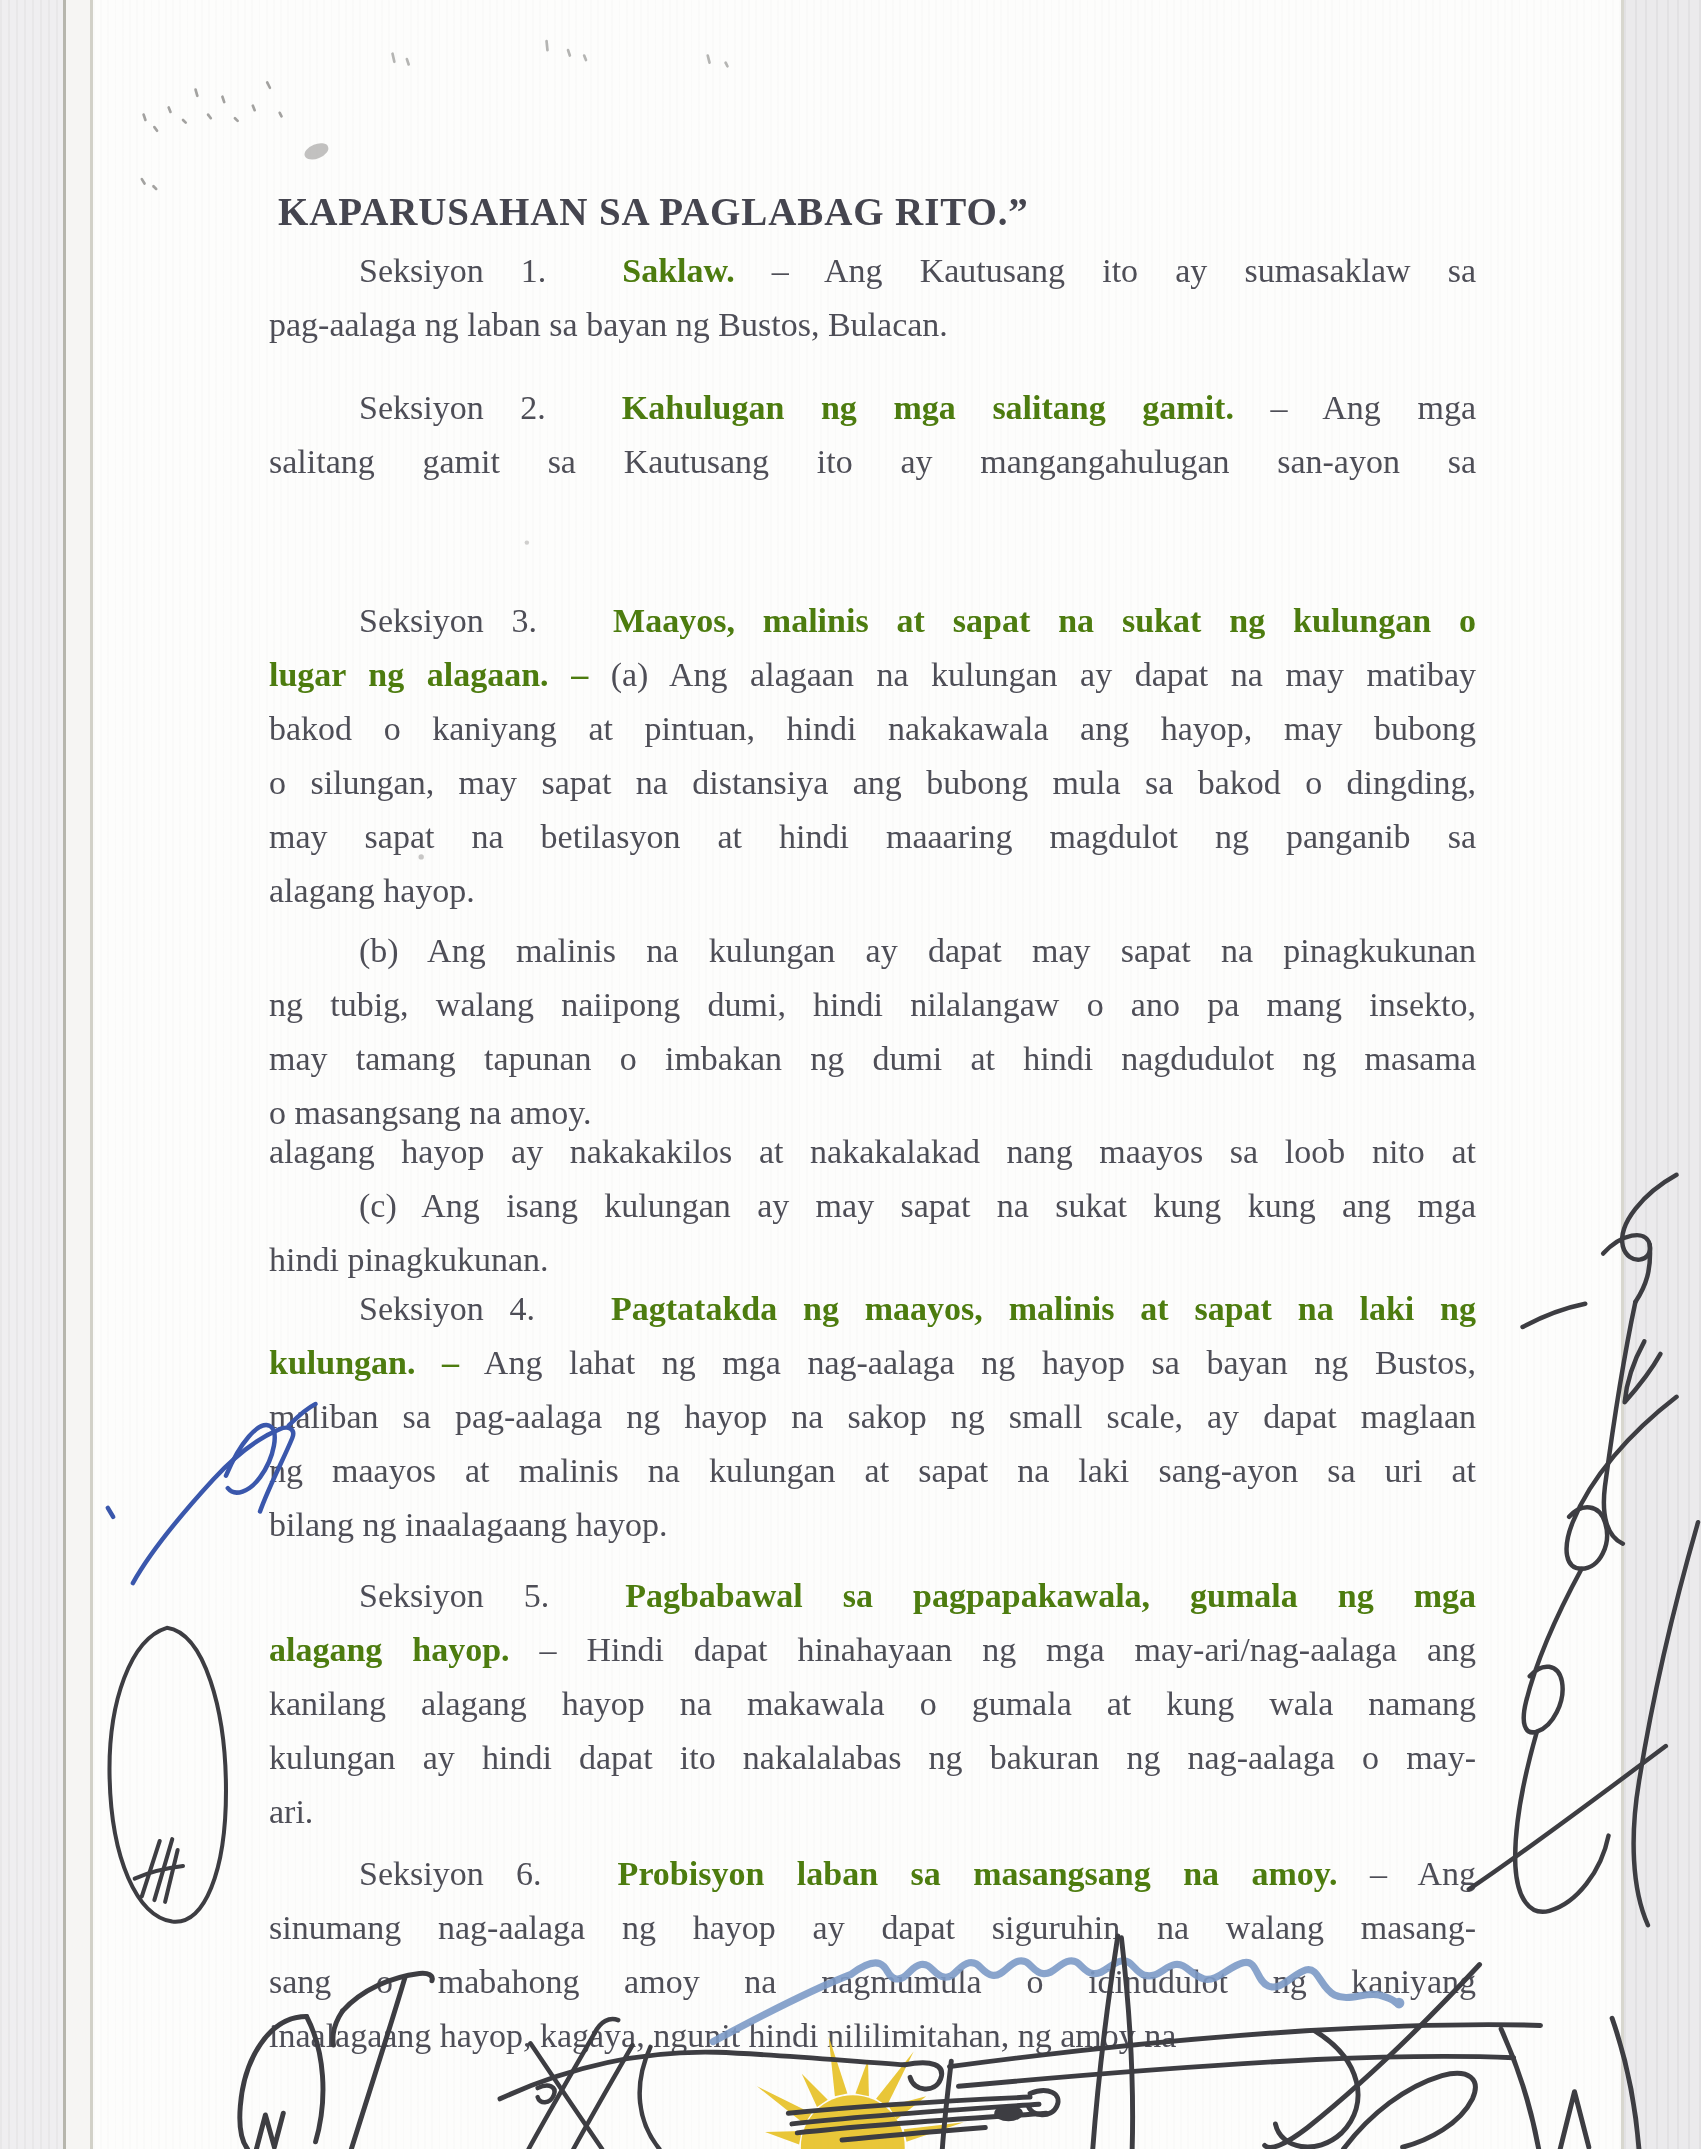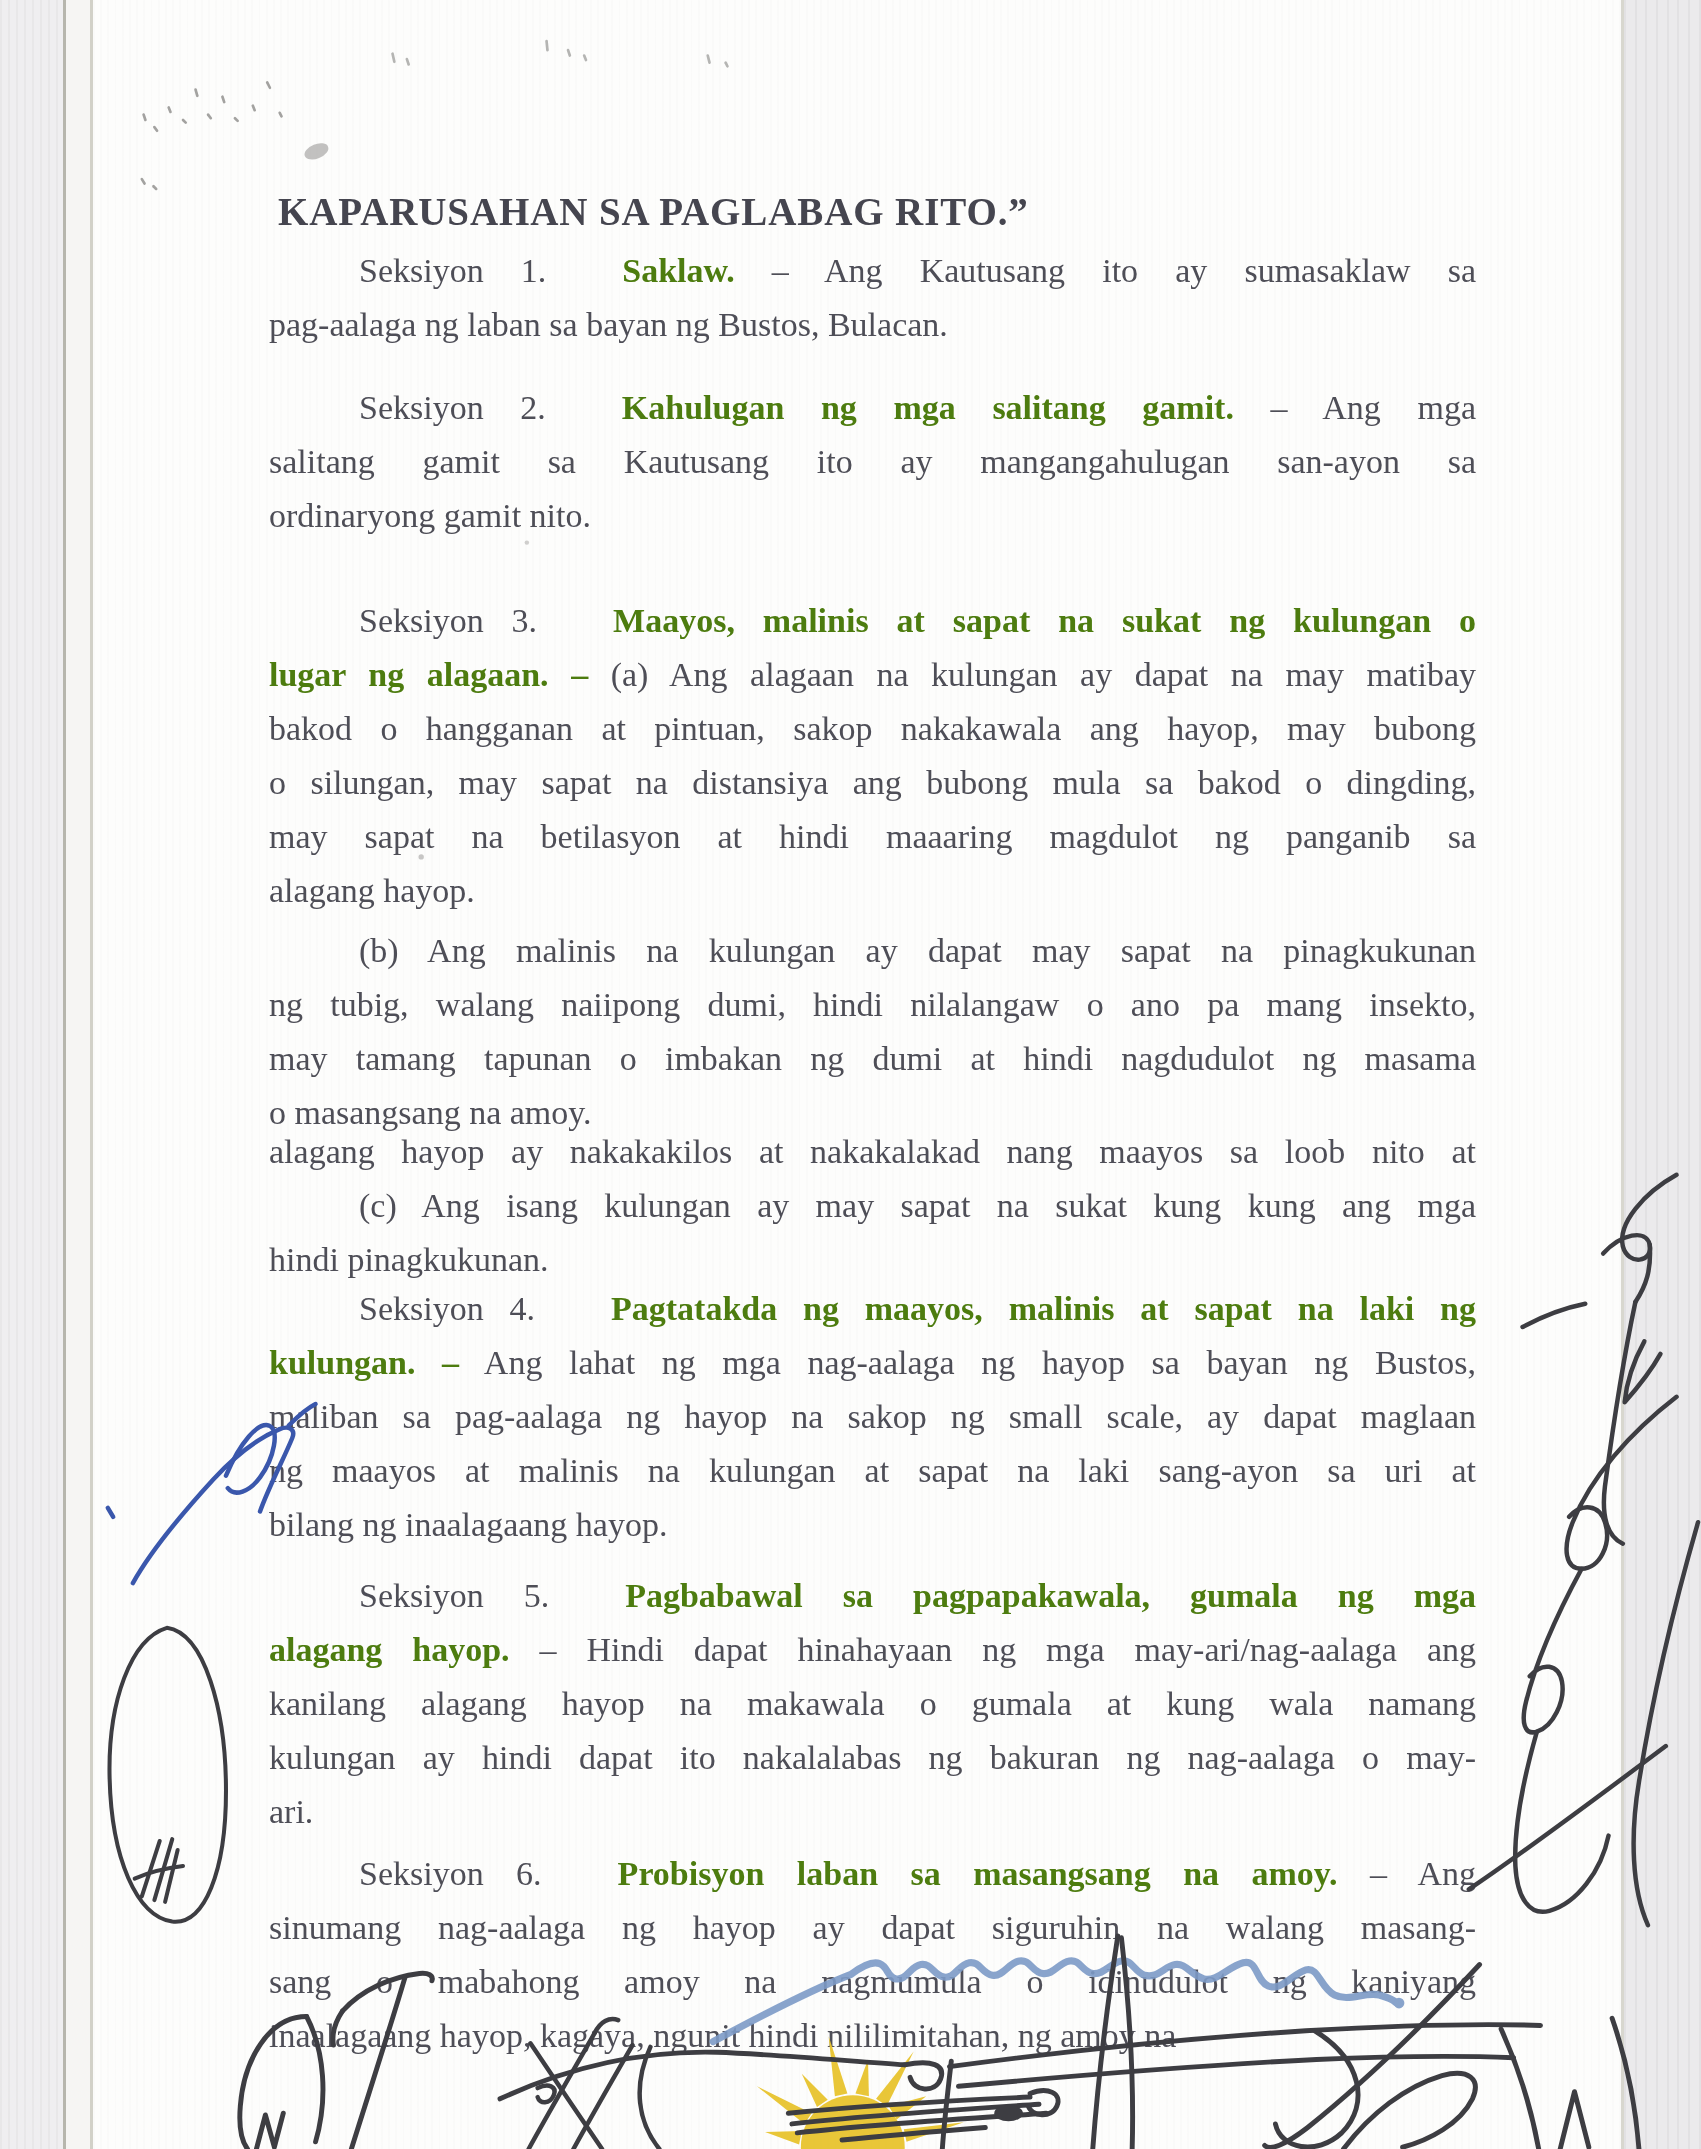--- a/index.html
+++ b/index.html
@@ -43,26 +43,25 @@
 
   <h1 class="doc-heading">KAPARUSAHAN SA PAGLABAG RITO.”</h1>
   <div id="paragraphs">
       <div class="para" style="top: 244px;">
         <div class="line jfull"><span class="indent"></span><span>Seksiyon 1.</span><span class="tab"></span><span class="bold">Saklaw.</span><span> – Ang Kautusang ito ay sumasaklaw sa</span></div>
         <div class="line"><span>pag-aalaga ng laban sa bayan ng Bustos, Bulacan.</span></div>
       </div>
       <div class="para" style="top: 381px;">
         <div class="line jfull"><span class="indent"></span><span>Seksiyon 2.</span><span class="tab"></span><span class="bold">Kahulugan ng mga salitang gamit.</span><span> – Ang mga</span></div>
         <div class="line jfull"><span>salitang gamit sa Kautusang ito ay mangangahulugan san-ayon sa</span></div>
-        <div class="line"><span>ordinaryong gamit nito.</span></div>
       </div>
       <div class="para" style="top: 594px;">
         <div class="line jfull"><span class="indent"></span><span>Seksiyon 3.</span><span class="tab"></span><span class="bold">Maayos, malinis at sapat na sukat ng kulungan o</span></div>
         <div class="line jfull"><span class="bold">lugar ng alagaan. –</span><span> (a) Ang alagaan na kulungan ay dapat na may matibay</span></div>
-        <div class="line jfull"><span>bakod o hangganan at pintuan, sakop nakakawala ang hayop, may bubong</span></div>
+        <div class="line jfull"><span>bakod o kaniyang at pintuan, hindi nakakawala ang hayop, may bubong</span></div>
         <div class="line jfull"><span>o silungan, may sapat na distansiya ang bubong mula sa bakod o dingding,</span></div>
         <div class="line jfull"><span>may sapat na betilasyon at hindi maaaring magdulot ng panganib sa</span></div>
         <div class="line"><span>alagang hayop.</span></div>
       </div>
       <div class="para" style="top: 924px;">
         <div class="line jfull"><span class="indent"></span><span>(b) Ang malinis na kulungan ay dapat may sapat na pinagkukunan</span></div>
         <div class="line jfull"><span>ng tubig, walang naiipong dumi, hindi nilalangaw o ano pa mang insekto,</span></div>
         <div class="line jfull"><span>may tamang tapunan o imbakan ng dumi at hindi nagdudulot ng masama</span></div>
         <div class="line"><span>o masangsang na amoy.</span></div>
       </div>

